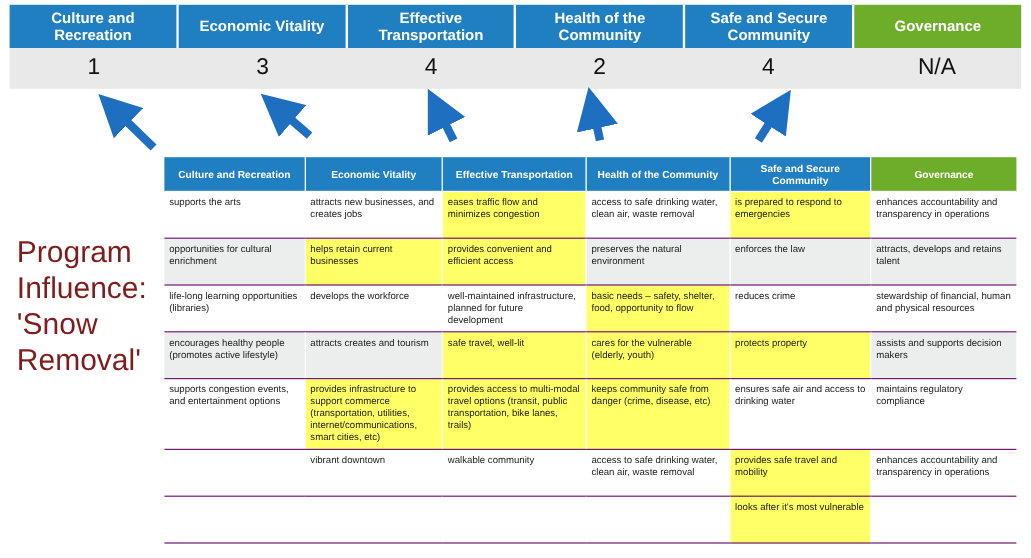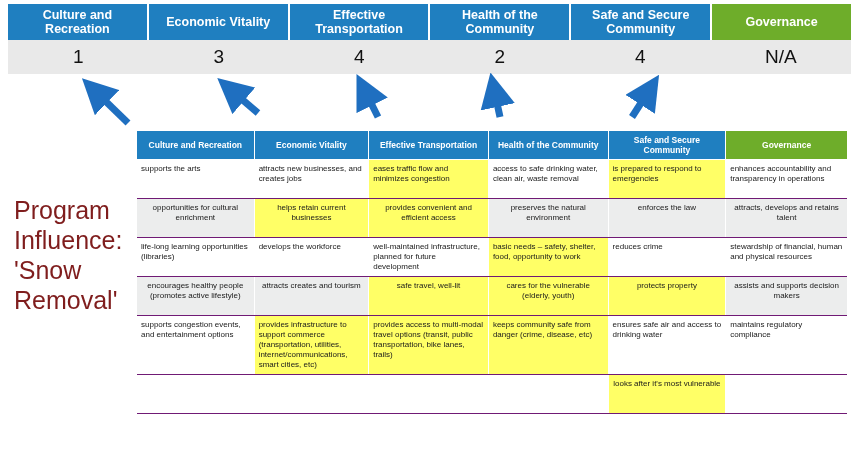--- a/index.html
+++ b/index.html
@@ -118,21 +118,21 @@
     font-size: 8px;
     line-height: 10px;
     color: #1a1a1a;
     vertical-align: top;
     padding: 4px 4px;
     border-right: 1px solid #ffffff;
     border-bottom: 1px solid #701a75;
     background: #ffffff;
     height: 30px;
   }
-  table.matrix tr.shaded td { background: #eceded; text-align: center; }
+  table.matrix tr.shaded td { background: #eceded; }
   table.matrix td.hl { background: #ffff66 !important; }
   table.matrix td.empty { background: #ffffff !important; }
   table.matrix tr.shaded td.empty { background: #ffffff !important; }
   table.matrix td:last-child { border-right: none; }
 </style>
 </head>
 <body>
 
 <div id="top-band">
   <div id="top-header-row">
@@ -208,40 +208,48 @@
         <td class="hl">helps retain current businesses</td>
         <td class="hl">provides convenient and efficient access</td>
         <td>preserves the natural environment</td>
         <td>enforces the law</td>
         <td>attracts, develops and retains talent</td>
       </tr>
       <tr>
         <td>life-long learning opportunities (libraries)</td>
         <td>develops the workforce</td>
         <td>well-maintained infrastructure, planned for future development</td>
-        <td class="hl">basic needs – safety, shelter, food, opportunity to work</td>
+        <td class="hl">basic needs – safety, shelter, food, opportunity to flow</td>
         <td>reduces crime</td>
         <td>stewardship of financial, human and physical resources</td>
       </tr>
       <tr class="shaded">
         <td>encourages healthy people (promotes active lifestyle)</td>
         <td>attracts creates and tourism</td>
         <td class="hl">safe travel, well-lit</td>
         <td class="hl">cares for the vulnerable (elderly, youth)</td>
         <td class="hl">protects property</td>
         <td>assists and supports decision makers</td>
       </tr>
       <tr>
         <td>supports congestion events, and entertainment options</td>
         <td class="hl">provides infrastructure to support commerce (transportation, utilities, internet/communications, smart cities, etc)</td>
         <td class="hl">provides access to multi-modal travel options (transit, public transportation, bike lanes, trails)</td>
         <td class="hl">keeps community safe from danger (crime, disease, etc)</td>
         <td>ensures safe air and access to drinking water</td>
         <td>maintains regulatory compliance</td>
       </tr>
+      <tr>
+        <td class="empty"></td>
+        <td>vibrant downtown</td>
+        <td>walkable community</td>
+        <td>access to safe drinking water, clean air, waste removal</td>
+        <td class="hl">provides safe travel and mobility</td>
+        <td>enhances accountability and transparency in operations</td>
+      </tr>
       <tr class="shaded">
         <td class="empty"></td>
         <td class="empty"></td>
         <td class="empty"></td>
         <td class="empty"></td>
         <td class="hl">looks after it's most vulnerable</td>
         <td class="empty"></td>
       </tr>
     </tbody>
   </table>

